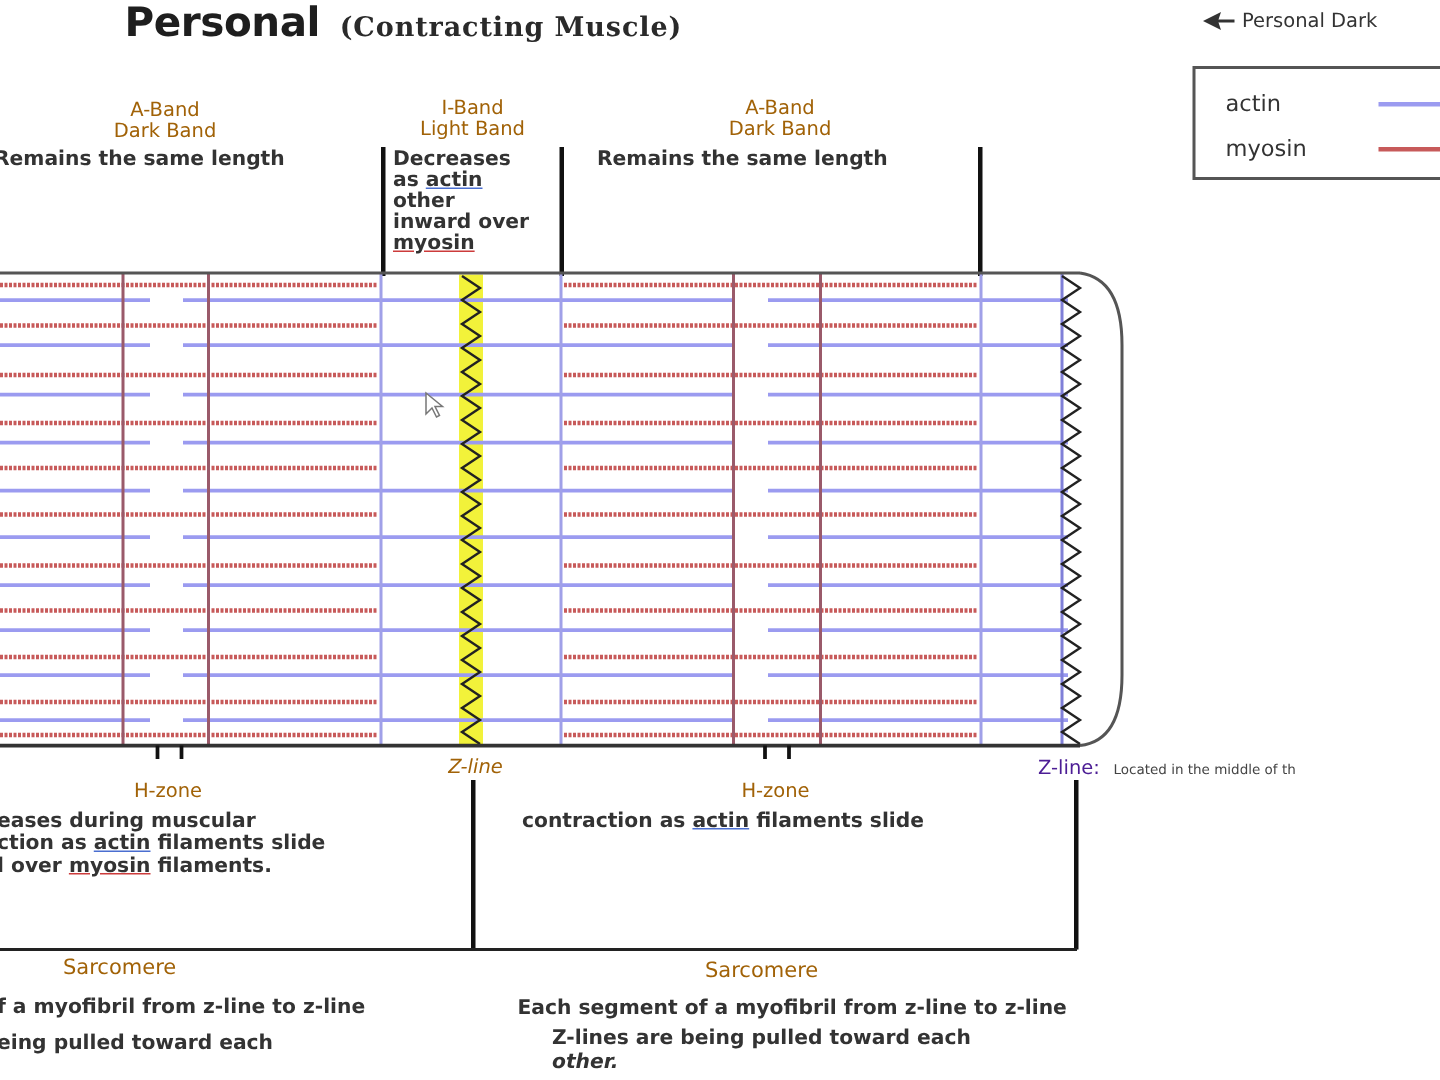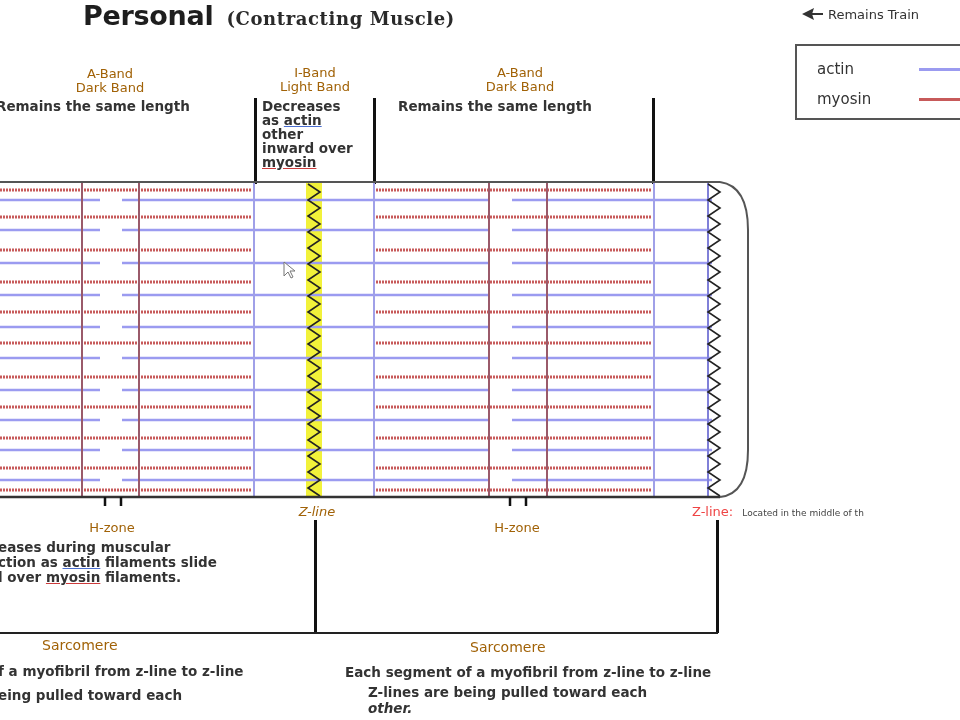--- a/index.html
+++ b/index.html
@@ -26,21 +26,21 @@
 <div class="abs title">
   <span>Personal</span>
   <span class="sub">(Contracting Muscle)</span>
 </div>
 
 <div class="abs nav">
   <svg class="arrow" viewBox="0 0 24 16">
     <polygon points="2,8 14,2 12,8 14,14" fill="#333"></polygon>
     <line x1="10" y1="8" x2="23" y2="8" stroke="#333" stroke-width="2"></line>
   </svg>
-  <span>Remains Train</span>
+  <span>Personal Dark</span>
 </div>
 
 <div class="abs legend">
   <div class="row" style="top:14px;">actin</div>
   <div class="swatch" style="top:22px;background:#9b9bf0;"></div>
   <div class="row" style="top:44px;">myosin</div>
   <div class="swatch" style="top:52px;background:#c75a5a;"></div>
 </div>
 
 <div class="abs lbl" style="left:60px;top:67px;width:100px;">
@@ -161,24 +161,25 @@
 <div class="abs desc" style="left:-2px;top:540px;">
   <div>eases during muscular</div>
   <div><span>ction as </span><span class="u-blue">actin</span><span> filaments slide</span></div>
   <div><span>l over </span><span class="u-red">myosin</span><span> filaments.</span></div>
 </div>
 
 <div class="abs lbl" style="left:282px;top:505px;width:70px;font-style:italic;">Z-line</div>
 
 <div class="abs lbl" style="left:467px;top:521px;width:100px;">H-zone</div>
 <div class="abs desc" style="left:348px;top:540px;">
+  <div><span>contraction as </span><span class="u-blue">actin</span><span> filaments slide</span></div>
 </div>
 
 <div class="abs" style="left:692px;top:501px;white-space:nowrap;">
-  <span style="font-size:13px;color:#ef4444;">Z-line:</span>
+  <span style="font-size:13px;color:#4c1d95;">Z-line:</span>
   <span style="font-size:9px;color:#444;margin-left:4px;">Located in the middle of th</span>
 </div>
 
 <div class="abs vline" style="left:314px;top:520px;height:113px;"></div>
 <div class="abs vline" style="left:716px;top:520px;height:113px;"></div>
 <div class="abs hline" style="left:0;top:632px;width:316px;"></div>
 <div class="abs hline" style="left:316px;top:632px;width:402px;"></div>
 
 <div class="abs lbl" style="left:42px;top:638px;font-size:14px;">Sarcomere</div>
 <div class="abs desc" style="left:-2px;top:664px;">f a myofibril from z-line to z-line</div>

